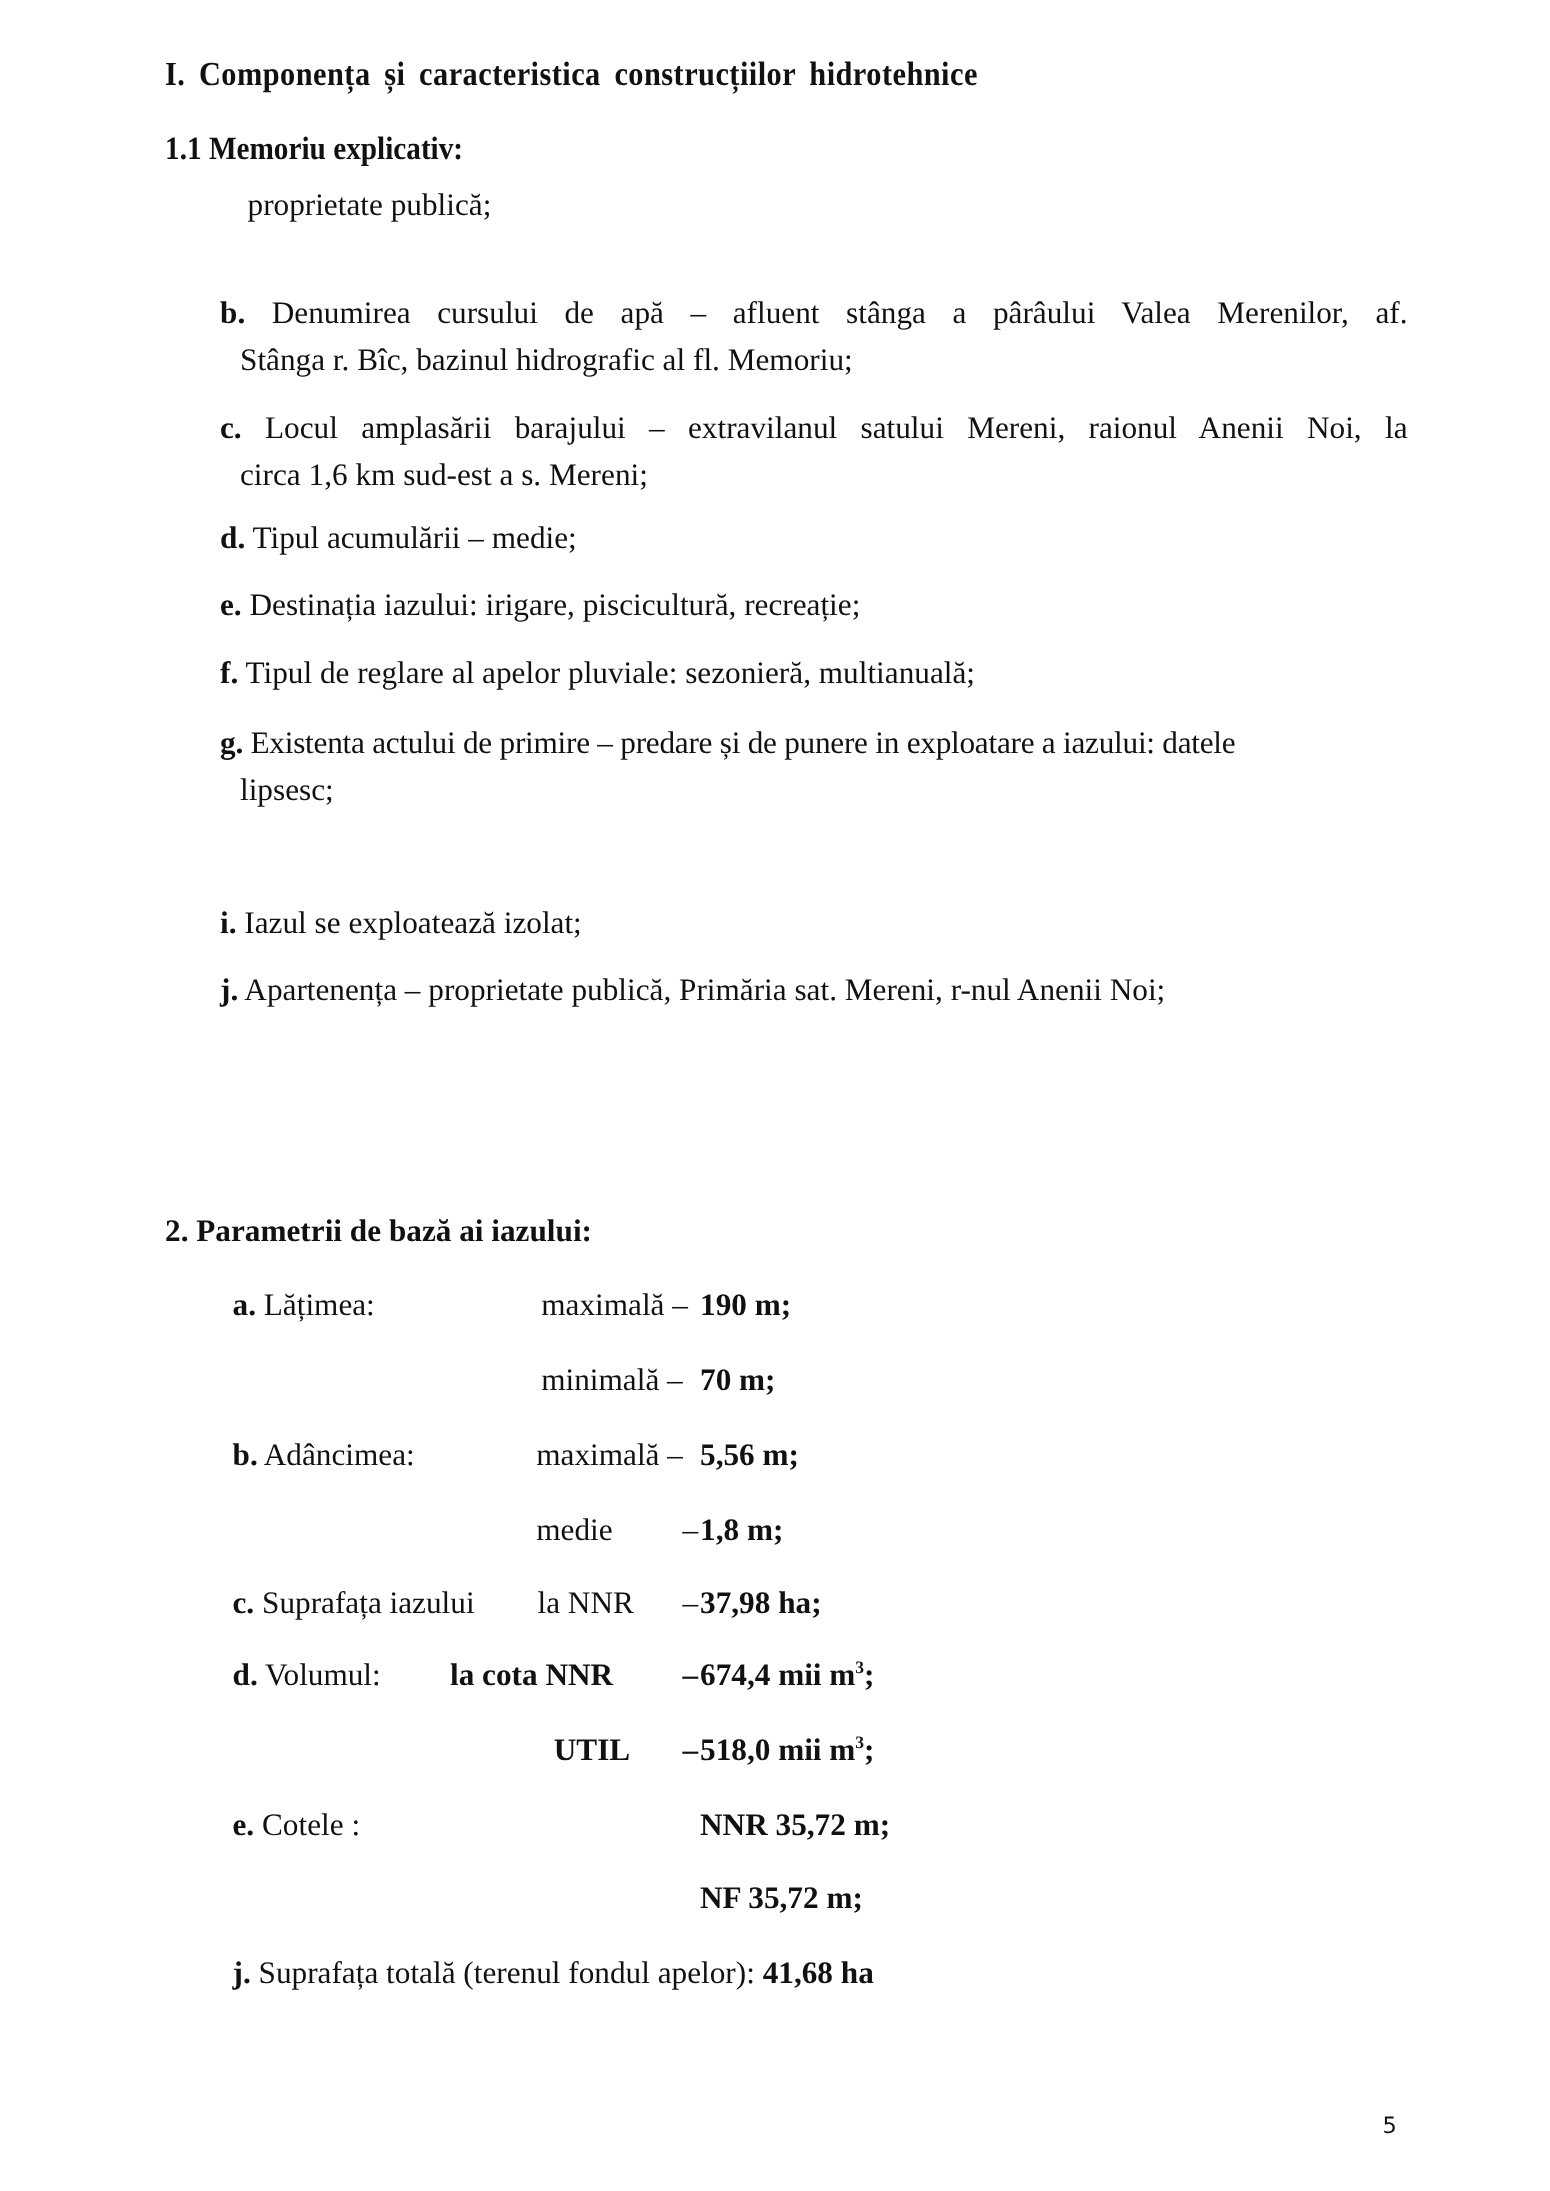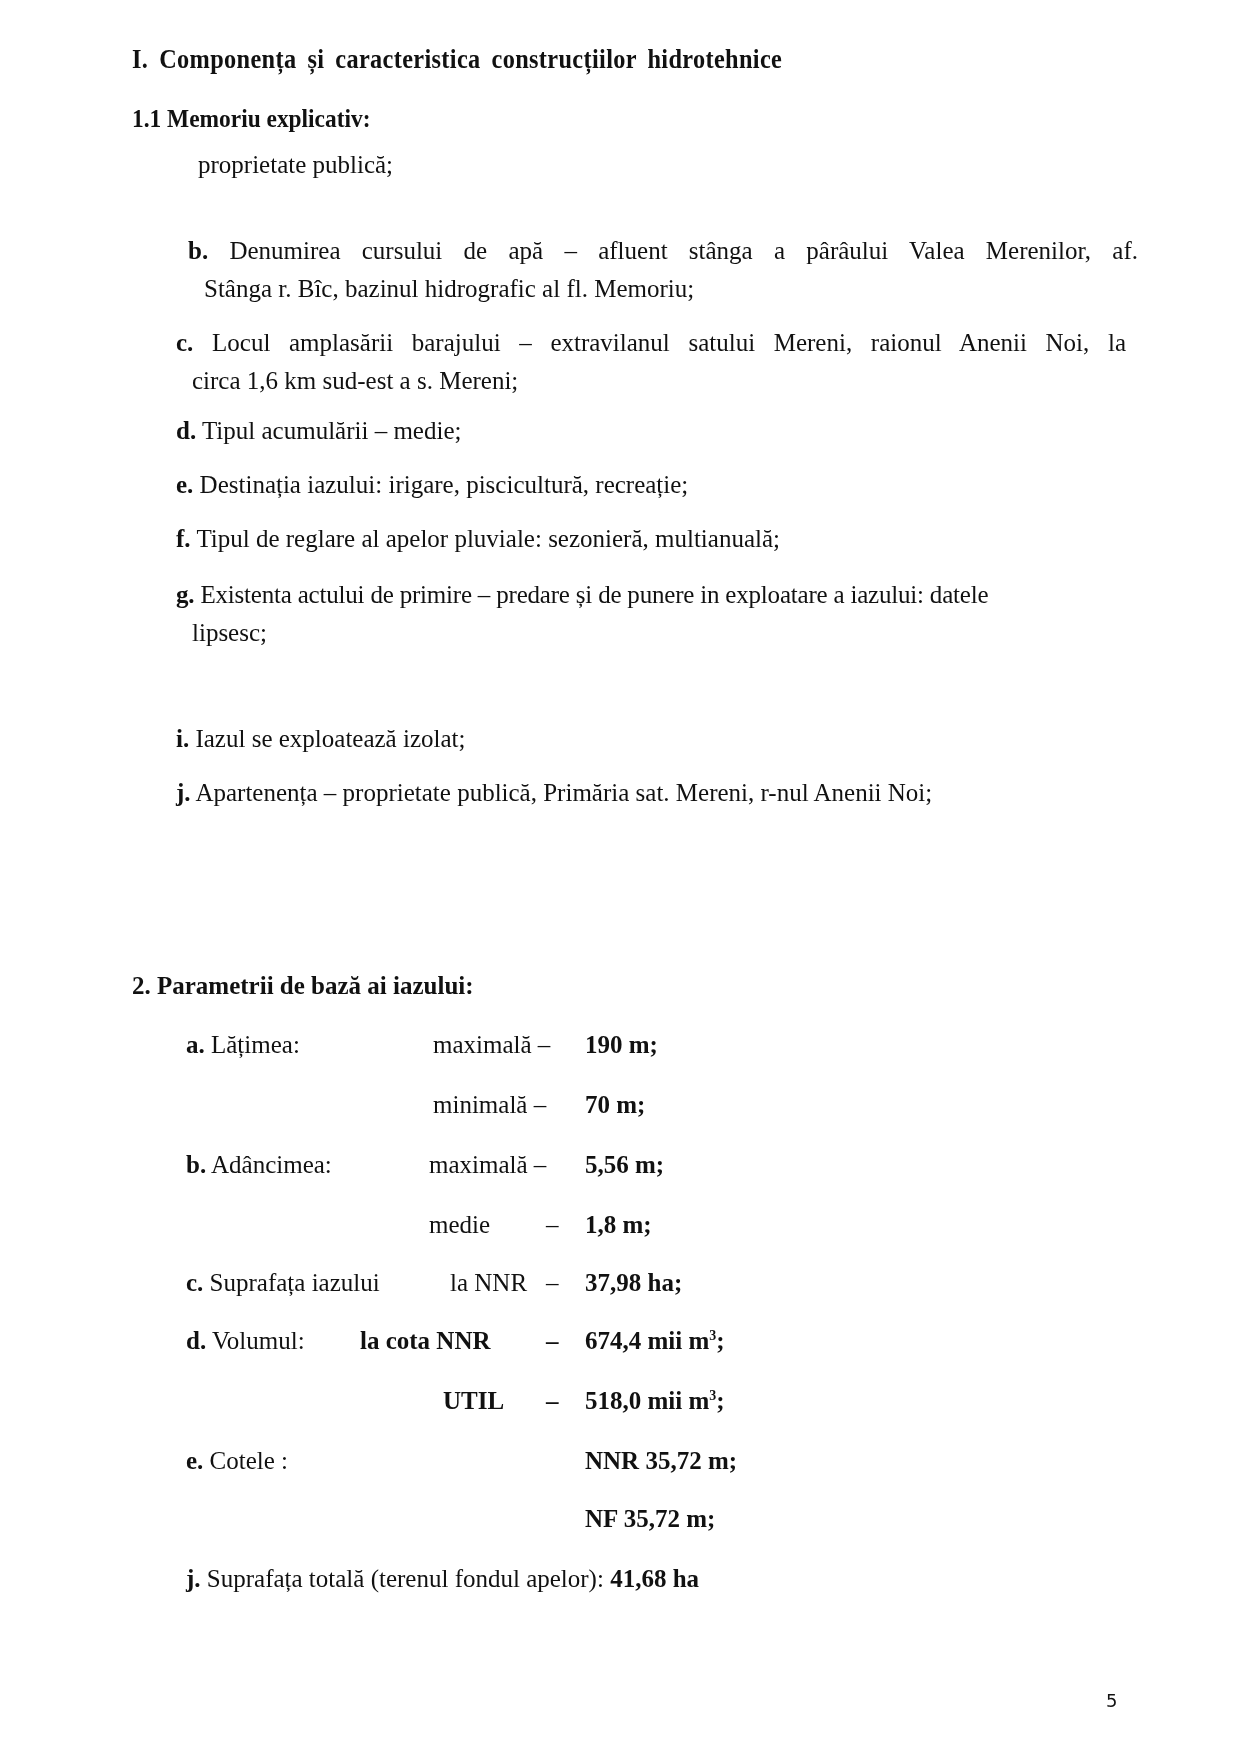--- a/index.html
+++ b/index.html
@@ -60,21 +60,21 @@
     .prow {
       position: absolute;
       font-size: 25px;
       line-height: 34px;
       white-space: nowrap;
     }
     .b { font-weight: bold; }
     .c1 { position: absolute; left: 186px; }
     .c2 { position: absolute; }
     .c3 { position: absolute; }
-    .c4 { position: absolute; left: 585px; font-weight: bold; }
+    .c4 { position: absolute; left: 560px; font-weight: bold; }
     sup { font-size: 14px; vertical-align: super; line-height: 0; }
 
     .pagenum {
       position: absolute;
       left: 1106px;
       top: 1690px;
       font-family: "DejaVu Sans", sans-serif;
       font-size: 18px;
     }
   </style>
@@ -83,21 +83,21 @@
 
 <div class="page">
 
   <div class="h1">I. Componența și caracteristica construcțiilor hidrotehnice</div>
   <div class="h2">1.1 Memoriu explicativ:</div>
 
   <div class="item" style="top:146px;">
     <span class="cont">proprietate publică;</span>
   </div>
 
-  <div class="item" style="top:232px;margin-left:12px;">
+  <div class="item" style="top:232px;">
     <span class="justify" style="display:block;"><span class="lbl">b.</span> <span>Denumirea cursului de apă – afluent stânga a pârâului Valea Merenilor, af.</span></span>
     <span class="cont" style="padding-left:16px;">Stânga r. Bîc, bazinul hidrografic al fl. Memoriu;</span>
   </div>
 
   <div class="item" style="top:324px;">
     <span class="justify" style="display:block;word-spacing:0;"><span class="lbl">c.</span> <span>Locul amplasării barajului – extravilanul satului Mereni, raionul Anenii Noi, la</span></span>
     <span class="cont" style="padding-left:16px;">circa 1,6 km sud-est a s. Mereni;</span>
   </div>
 
   <div class="item" style="top:412px;">
@@ -144,21 +144,21 @@
     <span class="c4">5,56 m;</span>
   </div>
   <div class="prow" style="top:1208px;left:0;width:1240px;">
     <span class="c2" style="left:429px;">medie</span>
     <span class="c3" style="left:546px;">–</span>
     <span class="c4">1,8 m;</span>
   </div>
 
   <div class="prow" style="top:1266px;left:0;width:1240px;">
     <span class="c1"><span class="b">c.</span> <span>Suprafața iazului</span></span>
-    <span class="c2" style="left:450px;">la NNR</span>
+    <span class="c2" style="left:430px;">la NNR</span>
     <span class="c3" style="left:546px;">–</span>
     <span class="c4">37,98 ha;</span>
   </div>
 
   <div class="prow" style="top:1324px;left:0;width:1240px;">
     <span class="c1"><span class="b">d.</span> <span>Volumul:</span></span>
     <span class="c2 b" style="left:338px;margin-left:22px;">la cota NNR</span>
     <span class="c3 b" style="left:546px;">–</span>
     <span class="c4"><span>674,4 mii m</span><sup>3</sup><span>;</span></span>
   </div>

